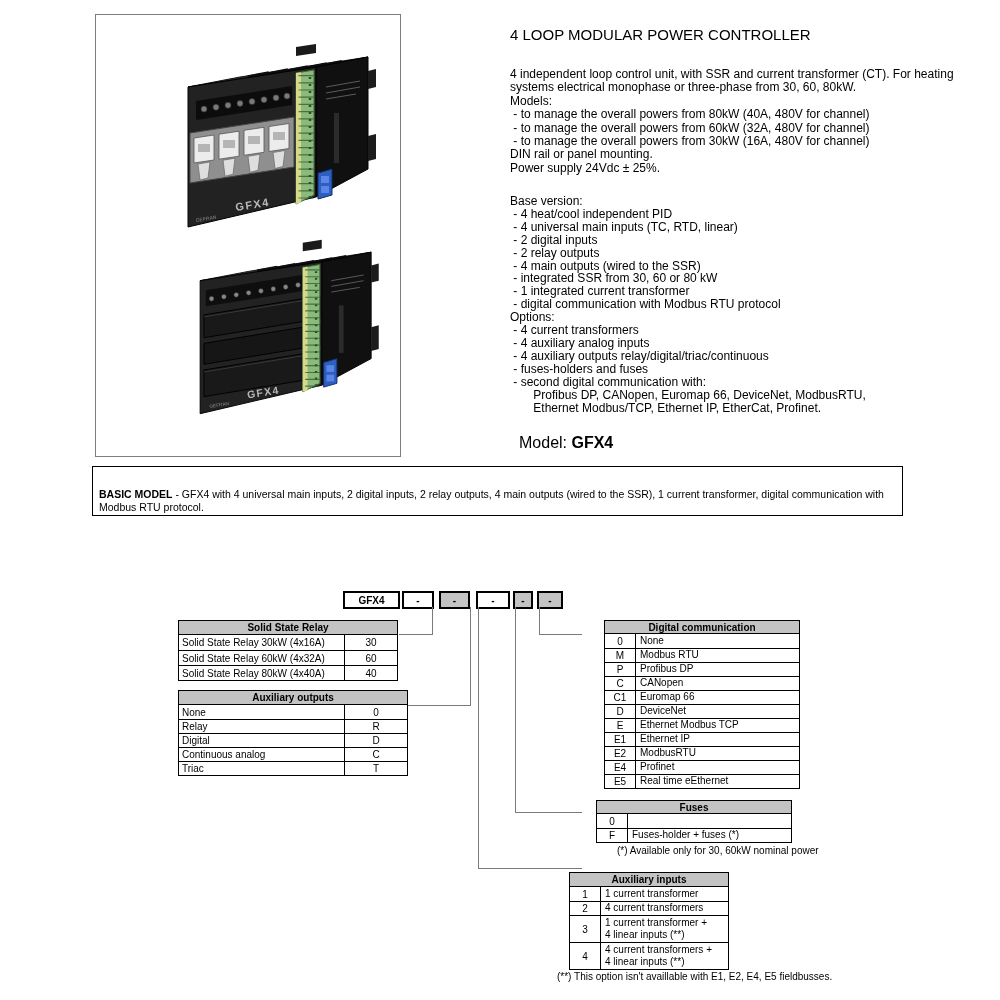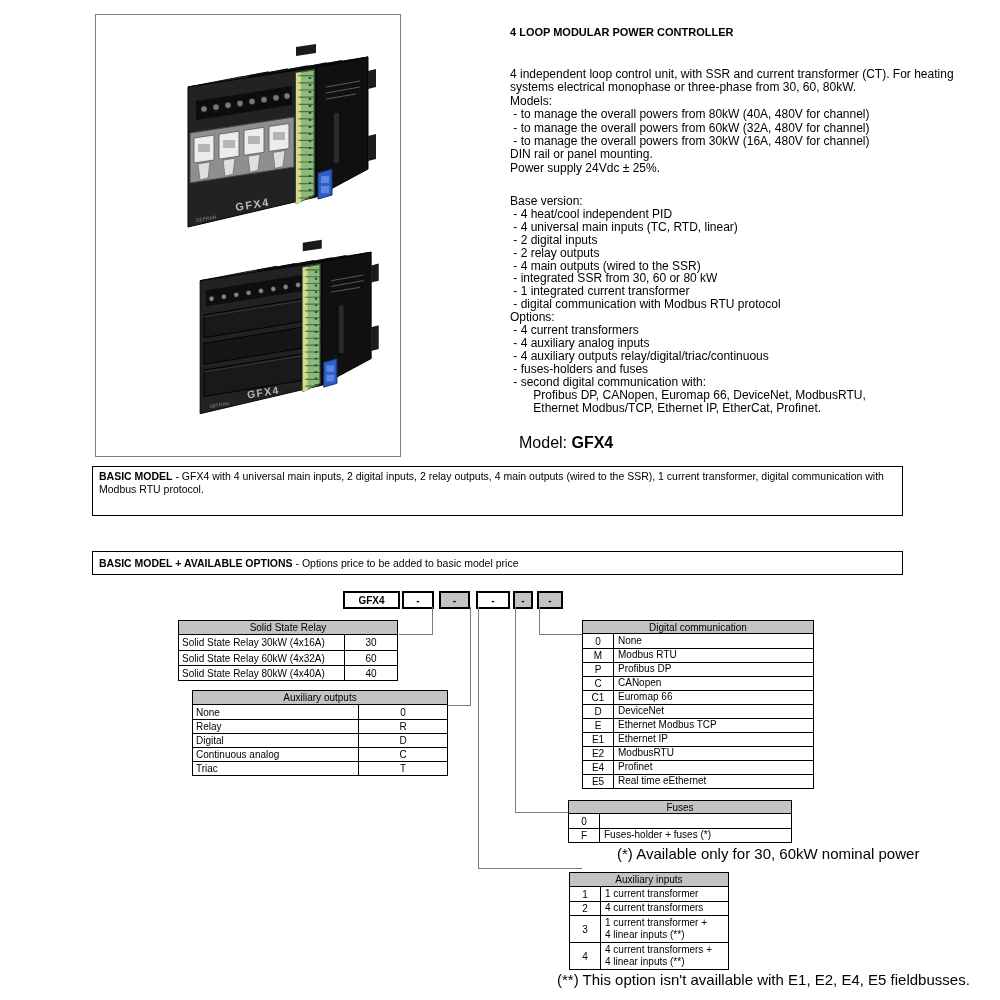--- a/index.html
+++ b/index.html
@@ -4,61 +4,61 @@
 <style>
   html,body{margin:0;padding:0;background:#fff}
   .page{position:relative;width:1000px;height:1000px;background:#ffffff;
         font-family:"Liberation Sans",sans-serif;color:#000;overflow:hidden}
 
   
   .frame{position:absolute;left:95px;top:14px;width:304px;height:441px;border:1px solid #7d7d7d;background:#fff}
   .dev{position:absolute}
 
   
-  .desc-title{position:absolute;left:510px;top:26px;font-size:11px;font-weight:bold;white-space:pre}
+  .desc-title{position:absolute;left:510px;top:26px;font-size:15px;font-weight:normal;white-space:pre}
   .pre{position:absolute;left:510px;white-space:pre;font-size:12px}
   .desc-intro{top:68px;line-height:13.4px}
   .desc-details{top:195px;line-height:12.9px}
   .model-line{position:absolute;left:519px;top:434px;font-size:16px}
 
   
   .bigbox{position:absolute;left:92px;width:811px;border:1px solid #000;font-size:10.5px;line-height:13px;
-          padding:3px 6px;box-sizing:border-box;background:#fff}
+          padding:21px 6px;box-sizing:border-box;background:#fff}
   #basicBox{top:466px;height:50px}
   #optionsBox{top:551px;height:24px;padding-top:5px}
 
   
   .codebox{position:absolute;top:591px;height:18px;border:2px solid #000;box-sizing:border-box;
            display:flex;align-items:center;justify-content:center;font-size:10px;font-weight:bold;background:#fff}
   .codebox.gray{background:#c3c3c3}
 
   
   .cline{position:absolute;background:#7a7a7a}
 
   
   .tbl{position:absolute;border:1px solid #000;box-sizing:border-box;font-size:10px;background:#fff}
-  .hdr{height:13px;background:#c3c3c3;border-bottom:1px solid #000;font-weight:normal;
+  .hdr{height:13px;background:#c3c3c3;border-bottom:1px solid #000;font-weight:bold;
        display:flex;align-items:center;justify-content:center}
   .row{display:flex;height:14px;box-sizing:border-box}
   .row + .row{border-top:1px solid #000}
   .cell{display:flex;align-items:center;box-sizing:border-box;overflow:hidden}
   .lblL{width:166px;padding:0 3px;border-right:1px solid #000}
   .codeL{flex:1;justify-content:center}
   .codeR{width:31px;justify-content:center;border-right:1px solid #000}
   .lblR{flex:1;padding:0 4px;white-space:pre-line;line-height:12.5px}
   #tblSSR{left:178px;top:620px;width:220px}
   #tblSSR .row{height:15px}
-  #tblAuxOut{left:192px;top:690px;width:256px}
-  #tblDig{left:582px;top:620px;width:232px}
+  #tblAuxOut{left:178px;top:690px;width:230px}
+  #tblDig{left:604px;top:620px;width:196px}
   #tblDig .hdr{height:12px}
-  #tblFuses{left:568px;top:800px;width:224px}
+  #tblFuses{left:596px;top:800px;width:196px}
   #tblFuses .hdr{height:12px}
   #tblAuxIn{left:569px;top:872px;width:160px}
   .row.tall{height:27px}
-  .fnote{position:absolute;font-size:15px}
+  .fnote{position:absolute;font-size:10px}
   #fnFuses{left:617px;top:845px}
   #fnAuxIn{left:557px;top:971px}
 </style>
 </head>
 <body>
 
 <div class="page">
 
   <div class="frame">
 
@@ -197,23 +197,20 @@
  - fuses-holders and fuses
  - second digital communication with:
        Profibus DP, CANopen, Euromap 66, DeviceNet, ModbusRTU,
        Ethernet Modbus/TCP, Ethernet IP, EtherCat, Profinet.</div>
   <div class="model-line"><span>Model: </span><b>GFX4</b></div>
 
   <div class="bigbox" id="basicBox">
     <div><b>BASIC MODEL</b><span> - GFX4 with 4 universal main inputs, 2 digital inputs, 2 relay outputs, 4 main outputs (wired to the SSR), 1 current transformer, digital communication with Modbus RTU protocol.</span></div>
   </div>
 
-  <div class="bigbox" id="optionsBox">
-    <div><b>BASIC MODEL + AVAILABLE OPTIONS</b><span> - Options price to be added to basic model price</span></div>
-  </div>
 
   <div class="codebox" style="left:343px;width:57px">GFX4</div>
   <div class="codebox" style="left:402px;width:32px">-</div>
   <div class="codebox gray" style="left:439px;width:31px">-</div>
   <div class="codebox" style="left:476px;width:34px">-</div>
   <div class="codebox gray" style="left:513px;width:20px">-</div>
   <div class="codebox gray" style="left:537px;width:26px">-</div>
 
   <div class="cline" style="left:432px;top:607px;width:1px;height:28px"></div>
   <div class="cline" style="left:399px;top:634px;width:34px;height:1px"></div>

